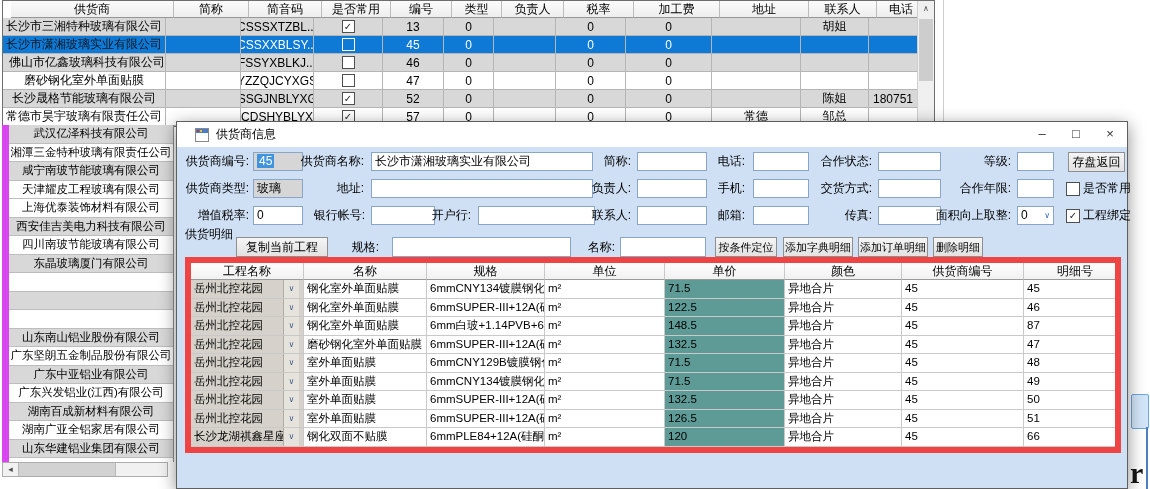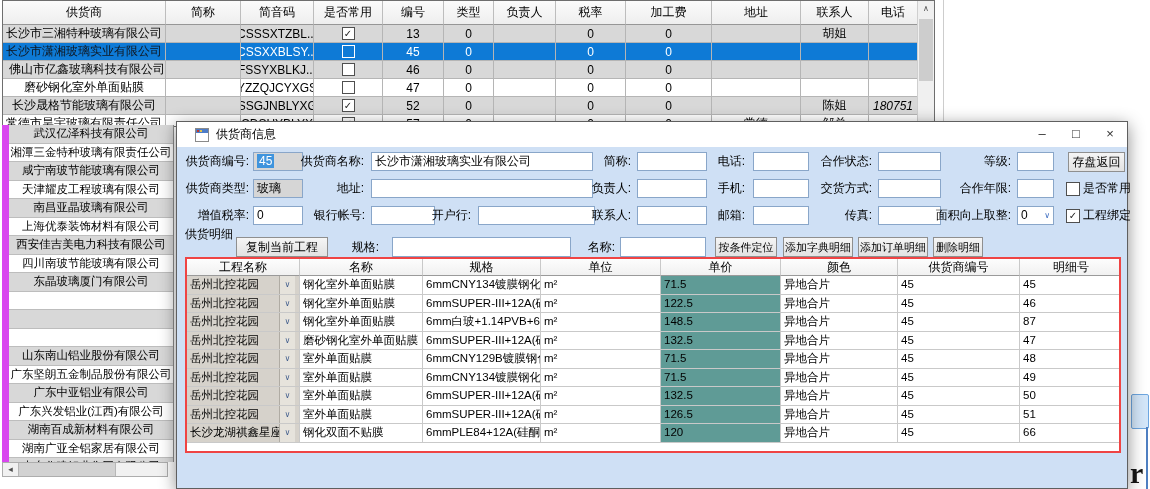--- a/index.html
+++ b/index.html
@@ -6,21 +6,21 @@
   .screen{position:relative;width:1150px;height:489px;background:#fff;overflow:hidden;
           font-family:"Liberation Sans","DejaVu Sans",sans-serif;font-size:12px;color:#000;}
 
   
   .tt{position:absolute;left:2px;top:0;width:931px;height:125px;border:1px solid #6e6e6e;
       background:#fff;overflow:hidden;box-sizing:content-box;}
   .tt-row{display:flex;height:18px;background:#fff;}
   .tt-row.alt{background:#d8d8d8;}
   .tt-row.sel{background:#0e7ad6;color:#fff;}
   .tt-row.sel .c-supplier{color:#10161e;}
-  .tt-head{height:24px;}
+  .tt-head{height:17px;justify-content:center;}
   .tt-cell{box-sizing:border-box;border-right:1px solid #b5b5b5;border-bottom:1px solid #b5b5b5;
            display:flex;align-items:center;justify-content:center;overflow:hidden;white-space:nowrap;flex:none;}
   .tt-head .tt-cell{background:linear-gradient(#fbfbfb,#eeeeee);border-right:1px solid #bdbdbd;
            border-bottom:1px solid #969696;}
   .cb{width:11px;height:11px;border:1px solid #4f4f4f;background:#fff;display:inline-flex;
       align-items:center;justify-content:center;font-size:10px;line-height:10px;color:#1d1d1d;}
   .tt-row.sel .cb{border-color:#fff;background:transparent;}
   .sb-v{position:absolute;right:0;top:0;width:16px;height:125px;background:#f0f0f0;border-left:1px solid #cfcfcf;}
   .sb-arrow{display:block;height:16px;text-align:center;font-size:8px;line-height:15px;color:#4e4e4e;}
   .sb-thumb{position:absolute;left:1px;top:18px;width:14px;height:62px;background:#cdcdcd;}
@@ -65,21 +65,21 @@
   .btn{position:absolute;height:20px;background:linear-gradient(#f5f5f5,#e2e2e2);border:1px solid #8f8f8f;
        box-sizing:border-box;text-align:center;line-height:18px;overflow:hidden;white-space:nowrap;}
   .btn.small{font-size:11px;}
 
   .cbx{position:absolute;height:19px;display:flex;align-items:center;gap:3px;white-space:nowrap;}
   .cbx .cb{width:12px;height:12px;flex:none;}
 
   .sec-label{position:absolute;left:8px;top:79px;}
 
   
-  .grid{position:absolute;left:8px;top:110px;width:936px;height:196px;border:2px solid #ef4444;
+  .grid{position:absolute;left:8px;top:110px;width:936px;height:196px;border:6px solid #ef4444;
         background:#fff;box-sizing:border-box;overflow:hidden;}
   .g-row{display:flex;height:18.5px;}
   .g-head{height:17px;}
   .g-cell{box-sizing:border-box;border-right:1px solid #c9c9c9;border-bottom:1px solid #c9c9c9;
           padding:0 3px;line-height:17.5px;font-size:11.5px;overflow:hidden;white-space:nowrap;flex:none;}
   .g-head .g-cell{background:linear-gradient(#fdfdfd,#f1f1f1);border-bottom:1px solid #9a9a9a;
           text-align:center;padding:0;line-height:16px;font-size:12px;}
   .g-cell.combo{background:#d6d2cb;display:flex;padding:0 4px 0 3px;}
   .g-combo-text{flex:1;overflow:hidden;white-space:nowrap;}
   .g-arrow{width:15px;flex:none;background:#e6e3dc;border-left:1px solid #b0aca4;text-align:center;
@@ -180,21 +180,21 @@
           <div class="tt-cell" style="width: 69px;">
             <span class="cb checked">✓</span>
           </div>
           <div class="tt-cell" style="width: 61px;">52</div>
           <div class="tt-cell" style="width: 50px;">0</div>
           <div class="tt-cell" style="width: 62px;"></div>
           <div class="tt-cell" style="width: 70px;">0</div>
           <div class="tt-cell" style="width: 86px;">0</div>
           <div class="tt-cell" style="width: 89px;"></div>
           <div class="tt-cell" style="width: 68px;">陈姐</div>
-          <div class="tt-cell" style="width: 49px; font-style: italic;">180751</div>
+          <div class="tt-cell" style="width: 49px;">180751</div>
         </div>
         <div class="tt-row">
           <div class="tt-cell c-supplier" style="width: 163px;">常德市昊宇玻璃有限责任公司</div>
           <div class="tt-cell" style="width: 75px;"></div>
           <div class="tt-cell" style="width: 73px;">CDSHYBLYX</div>
           <div class="tt-cell" style="width: 69px;">
             <span class="cb checked">✓</span>
           </div>
           <div class="tt-cell" style="width: 61px;">57</div>
           <div class="tt-cell" style="width: 50px;">0</div>
@@ -210,21 +210,20 @@
       <span class="sb-arrow">∧</span>
       <span class="sb-thumb"></span>
     </div>
   </div>
 
   <div class="ll" id="ll-body">
       <div class="ll-row alt">武汉亿泽科技有限公司</div>
       <div class="ll-row">湘潭三金特种玻璃有限责任公司</div>
       <div class="ll-row alt">咸宁南玻节能玻璃有限公司</div>
       <div class="ll-row">天津耀皮工程玻璃有限公司</div>
-      <div class="ll-row alt">南昌亚晶玻璃有限公司</div>
       <div class="ll-row">上海优泰装饰材料有限公司</div>
       <div class="ll-row alt">西安佳吉美电力科技有限公司</div>
       <div class="ll-row">四川南玻节能玻璃有限公司</div>
       <div class="ll-row alt">东晶玻璃厦门有限公司</div>
       <div class="ll-row"></div>
       <div class="ll-row alt"></div>
       <div class="ll-row"></div>
       <div class="ll-row alt">山东南山铝业股份有限公司</div>
       <div class="ll-row">广东坚朗五金制品股份有限公司</div>
       <div class="ll-row alt">广东中亚铝业有限公司</div>

